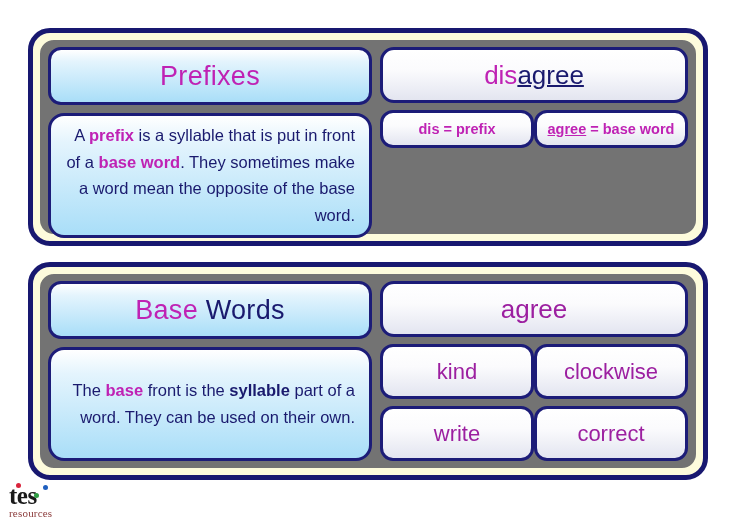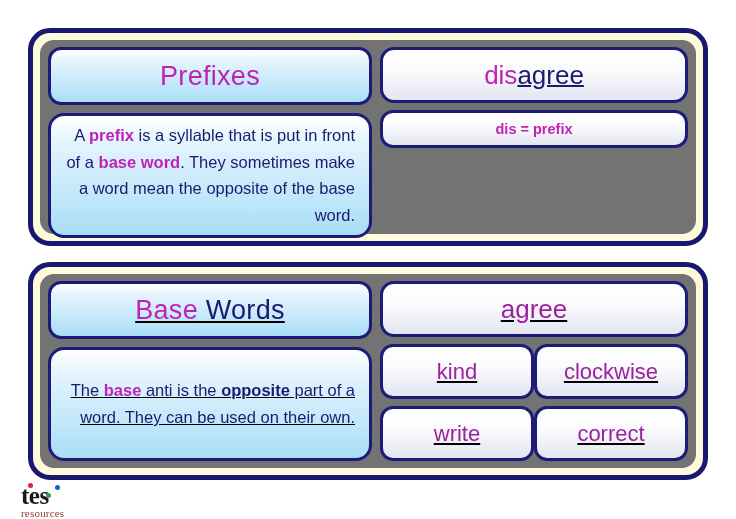--- a/index.html
+++ b/index.html
@@ -33,21 +33,21 @@
     width: 100%;
     height: 100%;
     border: 2px solid #fdfbdc;
     border-radius: 16px;
     background: #737373;
     display: flex;
     padding: 7px 8px 7px 8px;
     gap: 8px;
   }
   #panel-prefixes { top: 28px; height: 218px; }
-  #panel-basewords { top: 262px; height: 218px; text-decoration: underline; }
+  #panel-basewords { top: 262px; height: 218px; }
 
   
   .col-left {
     width: 324px;
     flex: 0 0 324px;
     display: flex;
     flex-direction: column;
     gap: 8px;
   }
   .col-right {
@@ -128,21 +128,20 @@
   .purple{ color: #9c1fa0; }
   .base-u { text-decoration: underline; text-underline-offset: 1px; }
 
   
   .logo {
     position: absolute;
     left: 9px;
     top: 484px;
     width: 60px;
     height: 30px;
-    margin-left: 12px;
   }
   .logo-mark {
     font-family: "Liberation Serif", serif;
     font-size: 25px;
     font-weight: bold;
     color: #1a1a1a;
     line-height: 0.92;
     letter-spacing: -0.5px;
     position: relative;
   }
@@ -190,39 +189,42 @@
       <div class="col-right">
 
         <div class="white-box headword-box">
           <div class="headword-text"><span class="mag">dis</span><span class="base">agree</span></div>
         </div>
 
         <div class="row2 defn-row">
           <div class="white-box">
             <div class="defn-text"><span class="mag">dis</span><span class="mag">&nbsp;=&nbsp;</span><span class="mag">prefix</span></div>
           </div>
+          <div class="white-box">
+            <div class="defn-text"><span class="mag base-u">agree</span><span class="mag">&nbsp;=&nbsp;</span><span class="mag">base word</span></div>
+          </div>
         </div>
 
 
 
       </div>
     </div>
   </div>
 
   <div class="panel" id="panel-basewords">
     <div class="panel-inner">
 
       <div class="col-left">
 
         <div class="blue-box title-box">
           <div class="title-text"><span class="mag">Base</span><span class="navy"> Words</span></div>
         </div>
 
         <div class="blue-box body-box">
-          <div class="body-text"><span class="navy">The </span><span class="magb">base</span><span class="navy"> anti is the </span><span class="navyb">opposite</span><span class="navy"> part of a word. They can be used on their own.</span></div>
+          <div class="body-text"><span class="navy">The </span><span class="magb">base</span><span class="navy"> front is the </span><span class="navyb">syllable</span><span class="navy"> part of a word. They can be used on their own.</span></div>
         </div>
 
       </div>
 
       <div class="col-right">
 
         <div class="white-box headword-box">
           <div class="headword-text purple">agree</div>
         </div>
 

